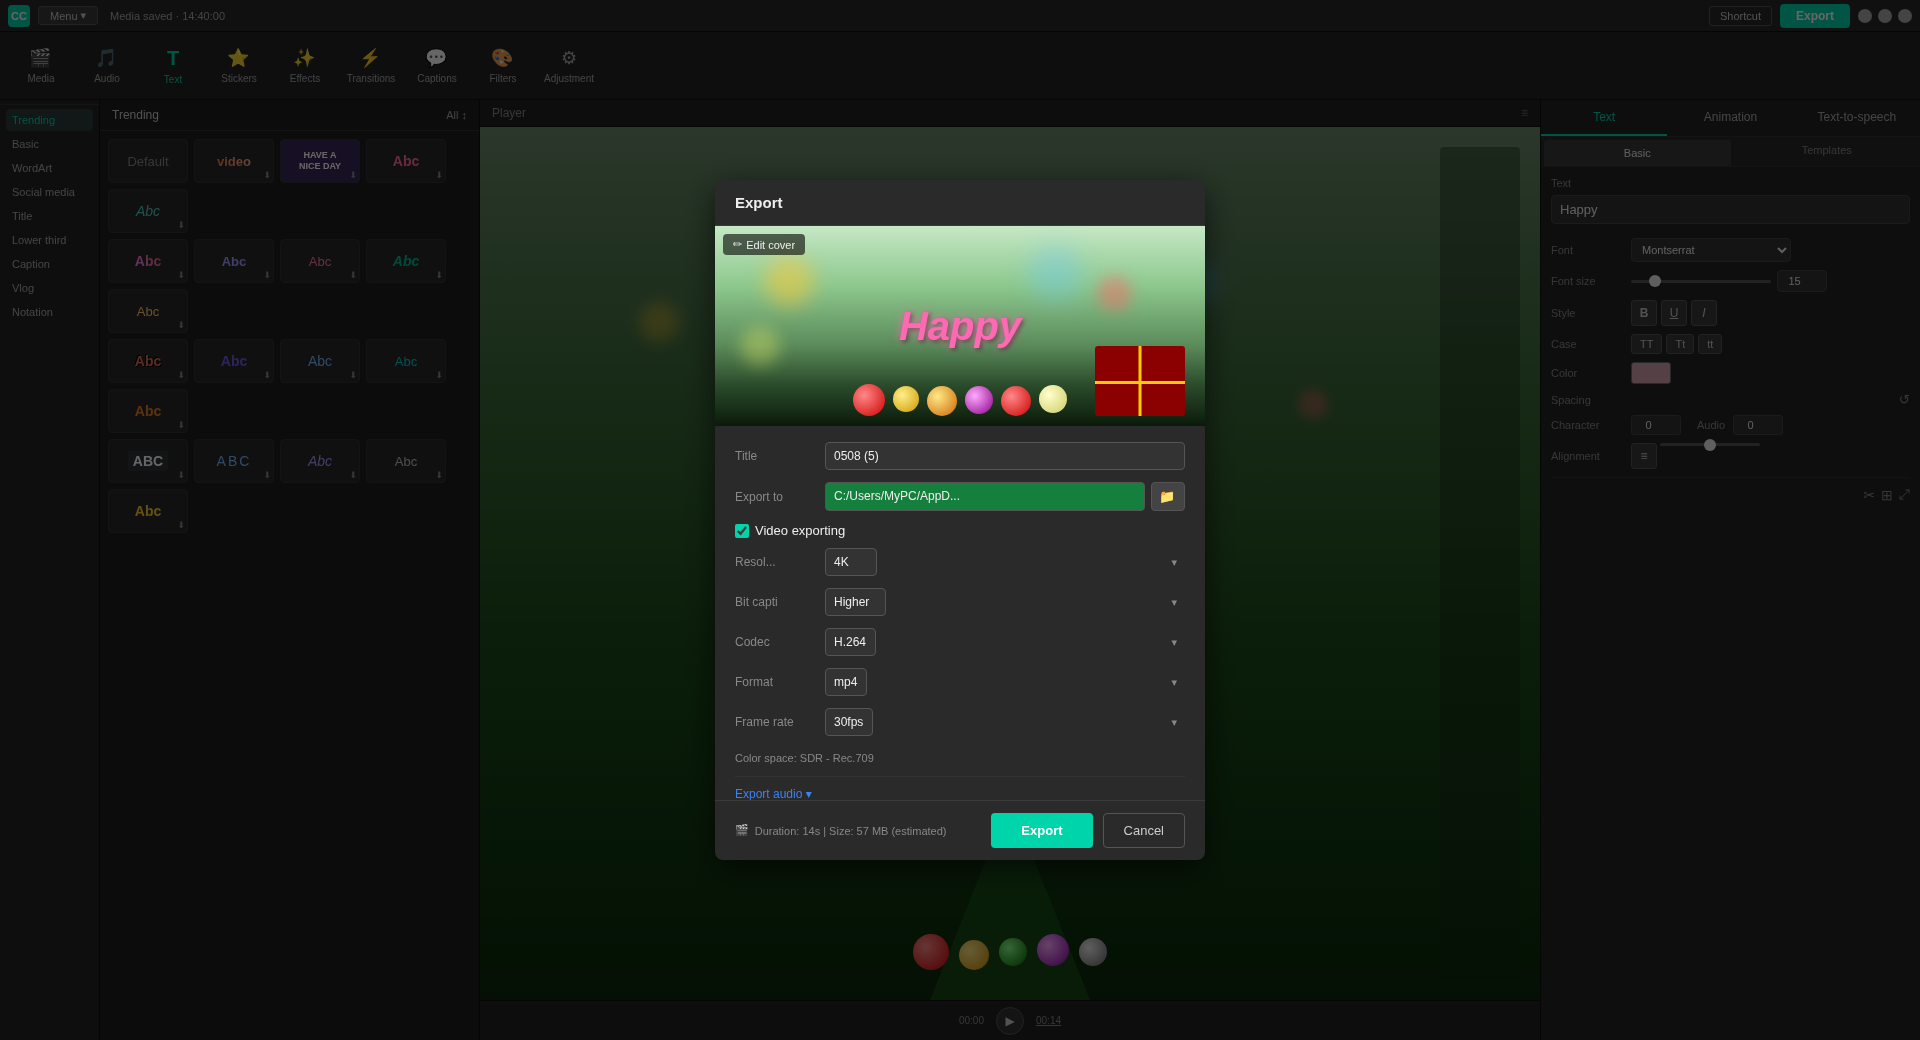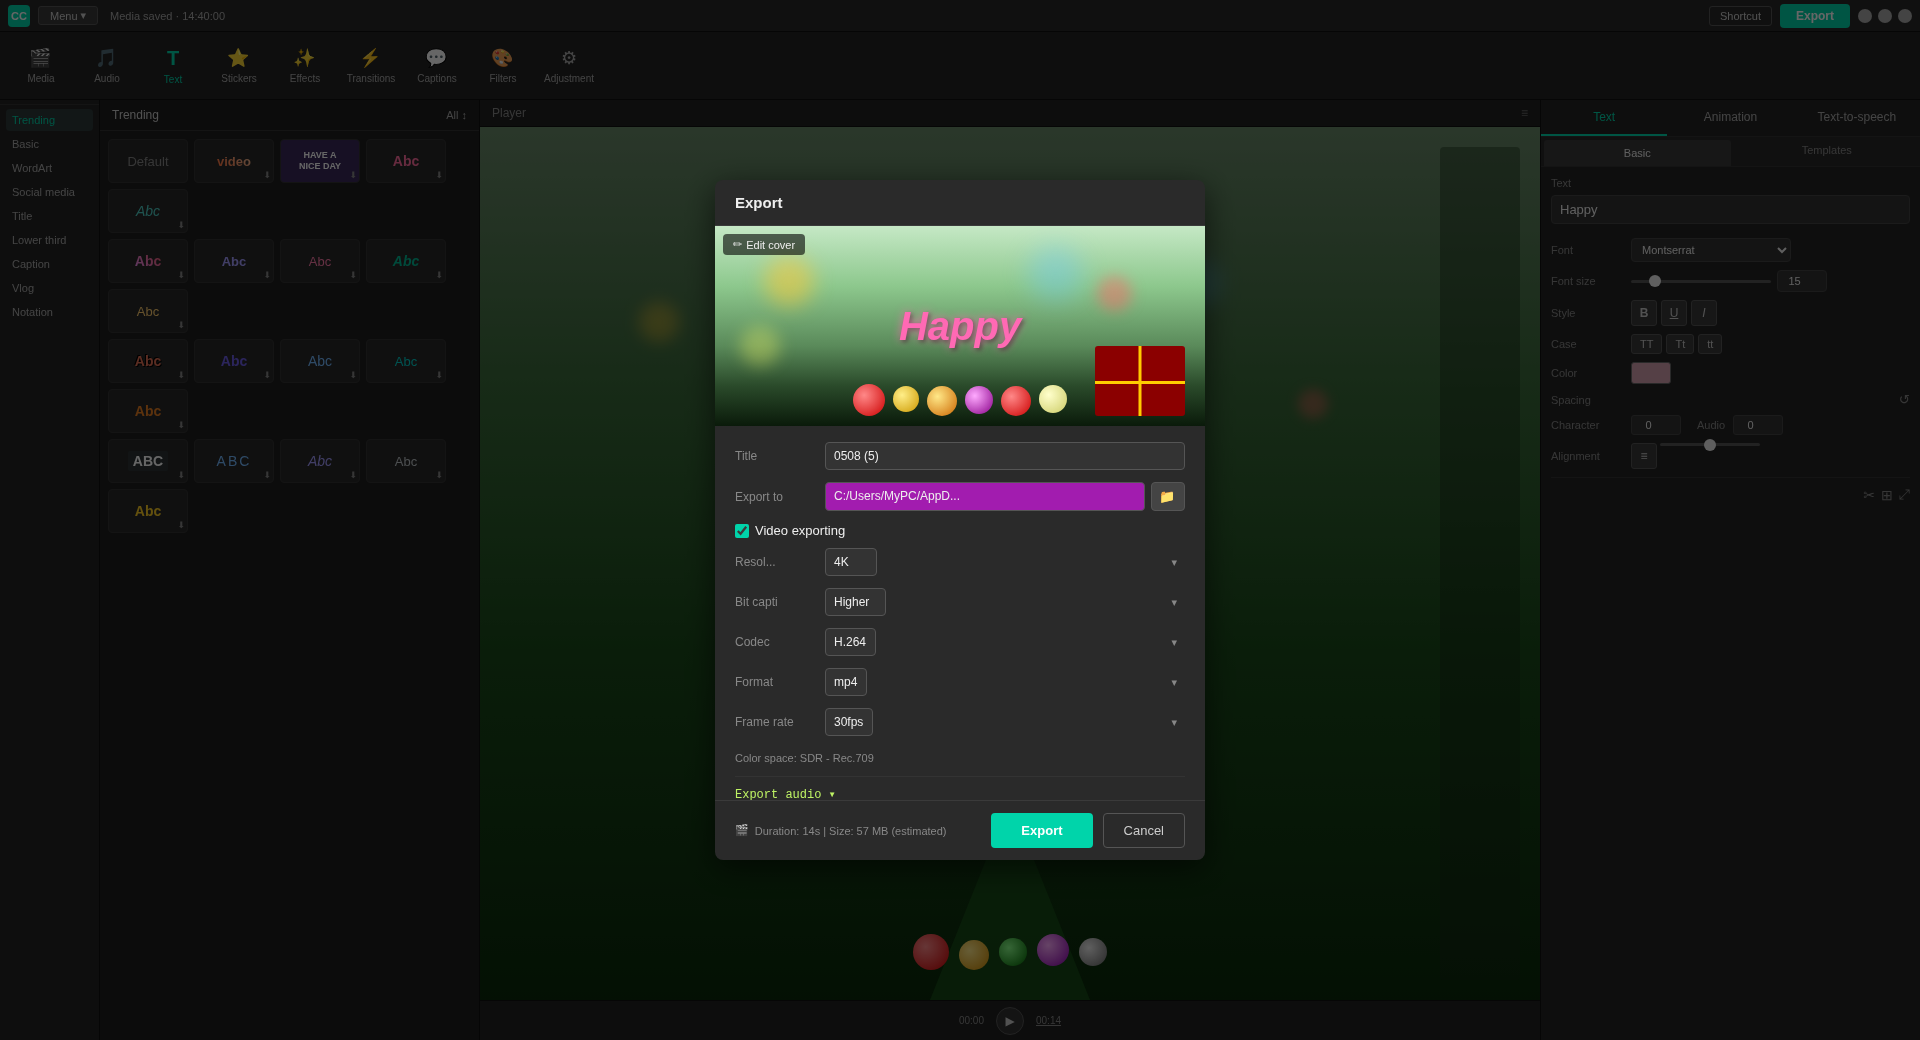--- a/index.html
+++ b/index.html
@@ -86,31 +86,31 @@
     .dialog-header { padding: 14px 20px; border-bottom: 1px solid #3a3a3a; display: flex; align-items: center; justify-content: space-between; }
     .dialog-title { color: #eee; font-size: 15px; font-weight: 600; }
     .dialog-body { flex: 1; overflow-y: auto; }
     .dialog-preview { position: relative; }
     .edit-cover-btn { position: absolute; top: 8px; left: 8px; background: rgba(0,0,0,0.6); border: none; color: #eee; padding: 4px 10px; border-radius: 4px; font-size: 11px; cursor: pointer; display: flex; align-items: center; gap: 4px; }
     .dialog-form { padding: 16px 20px; }
     .form-row { display: flex; align-items: center; margin-bottom: 12px; }
     .form-label { color: #888; font-size: 12px; width: 90px; flex-shrink: 0; }
     .form-input { flex: 1; background: #333; border: 1px solid #555; color: #eee; padding: 6px 8px; border-radius: 4px; font-size: 12px; }
     .form-input-group { flex: 1; display: flex; gap: 6px; }
-    .form-path { flex: 1; background: #a21caf; border: 1px solid #555; color: #eee; padding: 6px 8px; border-radius: 4px; font-size: 12px; overflow: hidden; text-overflow: ellipsis; white-space: nowrap; }
+    .form-path { flex: 1; background: #15803d; border: 1px solid #555; color: #eee; padding: 6px 8px; border-radius: 4px; font-size: 12px; overflow: hidden; text-overflow: ellipsis; white-space: nowrap; }
     .form-folder-btn { background: #444; border: 1px solid #555; color: #ccc; padding: 6px 8px; border-radius: 4px; cursor: pointer; font-size: 13px; }
     .video-export-header { display: flex; align-items: center; gap: 6px; margin-bottom: 10px; }
     .checkbox-green { accent-color: #00d4aa; width: 14px; height: 14px; }
     .video-export-label { color: #eee; font-size: 13px; font-weight: 500; }
     .select-field { flex: 1; background: #333; border: 1px solid #555; color: #eee; padding: 6px 8px; border-radius: 4px; font-size: 12px; appearance: none; cursor: pointer; }
     .select-wrapper { flex: 1; position: relative; }
     .select-wrapper::after { content: '▾'; position: absolute; right: 8px; top: 50%; transform: translateY(-50%); color: #888; pointer-events: none; font-size: 11px; }
     .color-space { color: #888; font-size: 11px; padding: 4px 0 8px 0; }
     .export-audio-section { border-top: 1px solid #333; padding-top: 10px; margin-top: 4px; }
-    .export-audio-header { color: #bef264; font-size: 12px; cursor: pointer; font-family: Liberation Mono, monospace; }
+    .export-audio-header { color: #3b82f6; font-size: 12px; cursor: pointer; }
     .dialog-footer { padding: 12px 20px; border-top: 1px solid #3a3a3a; display: flex; align-items: center; justify-content: space-between; }
     .footer-info { color: #888; font-size: 11px; display: flex; align-items: center; gap: 6px; }
     .footer-btns { display: flex; gap: 10px; }
     .btn-export { background: #00d4aa; border: 2px solid #00d4aa; color: #fff; padding: 8px 28px; border-radius: 4px; font-size: 13px; font-weight: bold; cursor: pointer; }
     .btn-cancel { background: transparent; border: 1px solid #555; color: #ccc; padding: 8px 20px; border-radius: 4px; font-size: 13px; cursor: pointer; }
 
     
     .xmas-scene { width: 100%; height: 200px; background: linear-gradient(to bottom, #c5e8c5 0%, #8dc88d 30%, #5a8a5a 60%, #2a4a2a 80%, #0a1a0a 100%); position: relative; overflow: hidden; }
     .happy-overlay { position: absolute; top: 50%; left: 50%; transform: translate(-50%, -50%); color: #ff69b4; font-size: 40px; font-weight: 900; font-style: italic; text-shadow: 0 0 10px rgba(255,105,180,0.8), 2px 2px 4px rgba(0,0,0,0.5); font-family: Arial, sans-serif; white-space: nowrap; }
 

